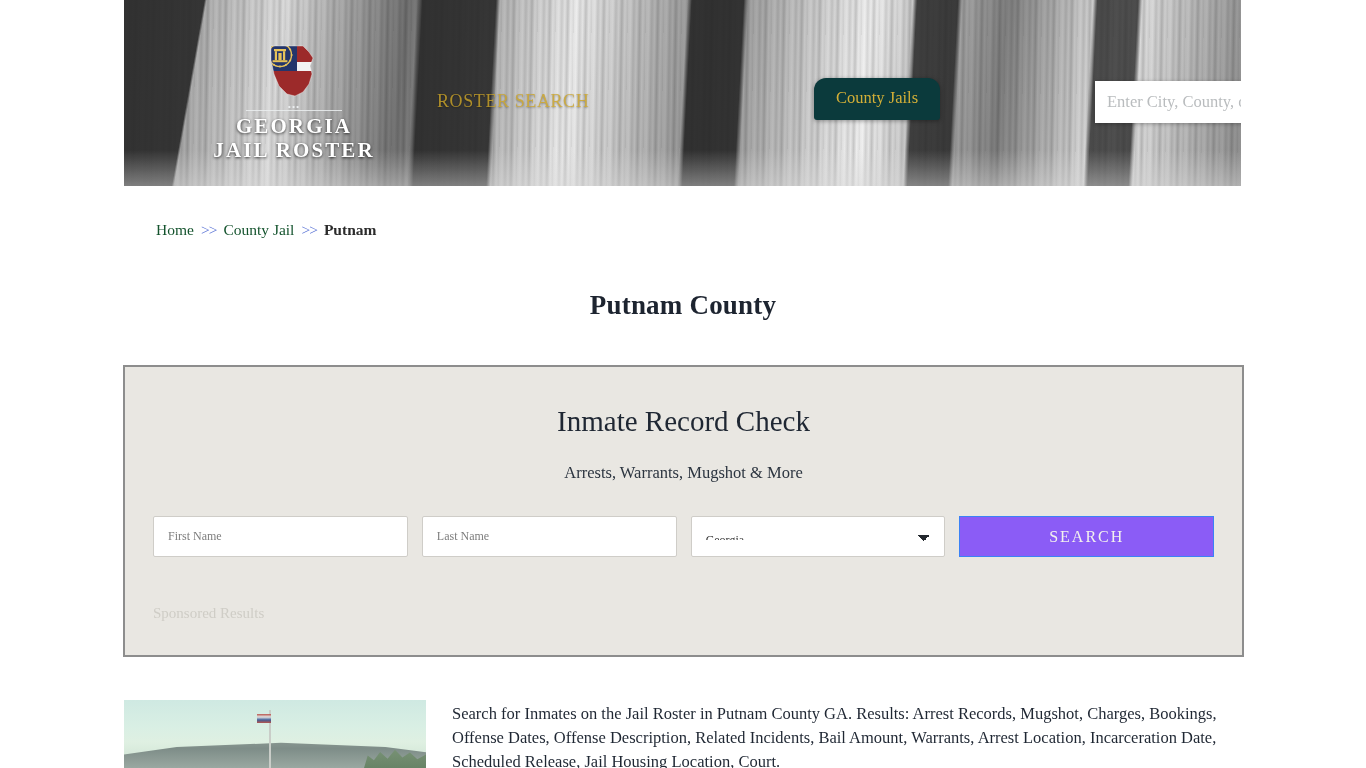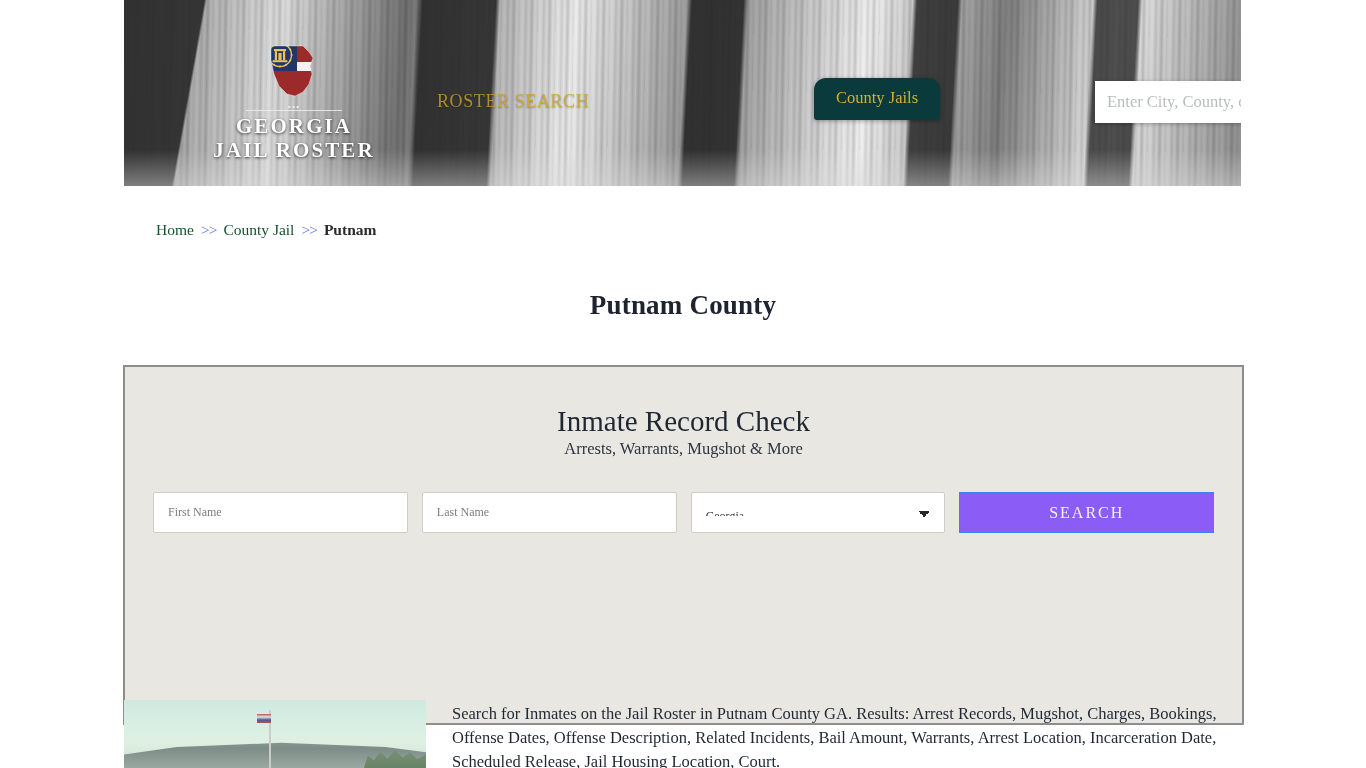--- a/index.html
+++ b/index.html
@@ -145,35 +145,35 @@
     text-align: center;
     font-family: Liberation Serif, serif;
     font-size: 27px;
     color: #1d2430;
     letter-spacing: .2px;
   }
 
   
   .card {
     position: absolute; left: 123px; top: 365px;
-    width: 1121px; height: 360px;
+    width: 1121px; height: 292px;
     background: #e9e7e2;
     border: 2px solid #8d8d8d;
   }
   .card-title {
     text-align: center;
     margin-top: 38px;
     font-family: "Liberation Serif", serif;
     font-size: 29px;
     color: #1f2733;
     font-weight: 400;
   }
   .card-sub {
     text-align: center;
-    margin-top: 1px;
+    margin-top: 25px;
     font-family: "Liberation Serif", serif;
     font-size: 16.5px;
     color: #2c3540;
   }
   .form-row {
     display: flex;
     margin: 33px 28px 0 28px;
     gap: 14px;
   }
   .fld {
@@ -338,20 +338,21 @@
 
     <div class="form-row">
       <input class="fld fld-first" type="text" placeholder="First Name" style="">
       <input class="fld fld-last" type="text" placeholder="Last Name" style="">
       <select class="fld fld-state">
         <option>Georgia</option>
       </select>
       <button class="btn-search">SEARCH</button>
     </div>
 
+    <div class="sponsored">Sponsored Results</div>
   </div>
 
   <div class="bottom">
     <div class="jail-photo">
       <div class="sky"></div>
       <div class="bldg"></div>
       <div class="trees"></div>
       <div class="pole"></div>
       <div class="flag"></div>
     </div>

